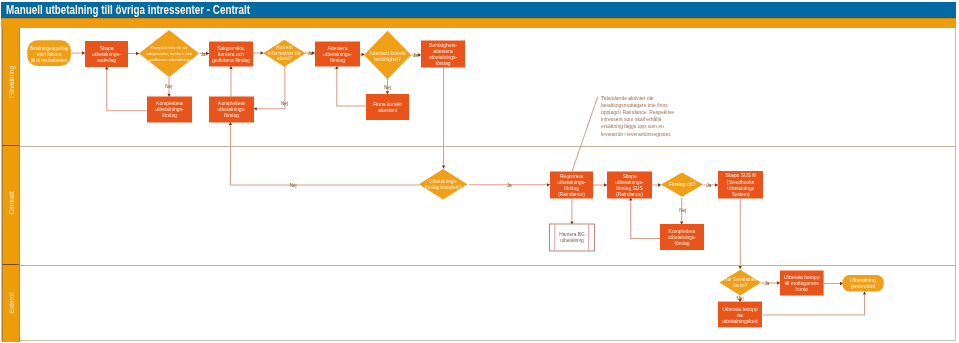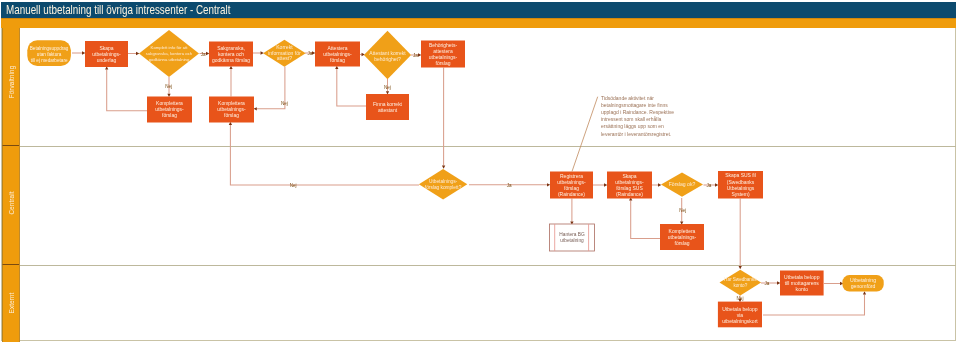--- a/index.html
+++ b/index.html
@@ -3,21 +3,21 @@
 <meta charset="utf-8">
 <style>
   html,body{margin:0;padding:0;background:#ffffff;}
   body{width:959px;height:343px;overflow:hidden;
        font-family:"Liberation Sans",sans-serif;
        -webkit-font-smoothing:antialiased;}
   #root{position:relative;width:959px;height:343px;background:#ffffff;}
 
   
   #titlebar{position:absolute;left:1px;top:1.8px;width:955px;height:16.2px;
-            background:#0c4a6e;}
+            background:#0369a1;font-weight:bold;}
   #titletext{position:absolute;left:4.8px;top:1.4px;font-size:12.6px;
              color:#FCF3E0;line-height:14px;white-space:nowrap;
              transform:scaleX(.782);transform-origin:0 0;}
   #subbar{position:absolute;left:1px;top:18px;width:955px;height:9.6px;
           background:#EF9C0C;border-top:1px solid #D1870C;}
 
   
   #pool{position:absolute;left:1px;top:27.6px;width:955px;height:313px;
         border:1px solid #C9C3A6;border-top:none;background:#FFFFFF;box-sizing:border-box;}
   .lanehdr{position:absolute;left:0px;width:17.3px;background:#EF9C0C;

